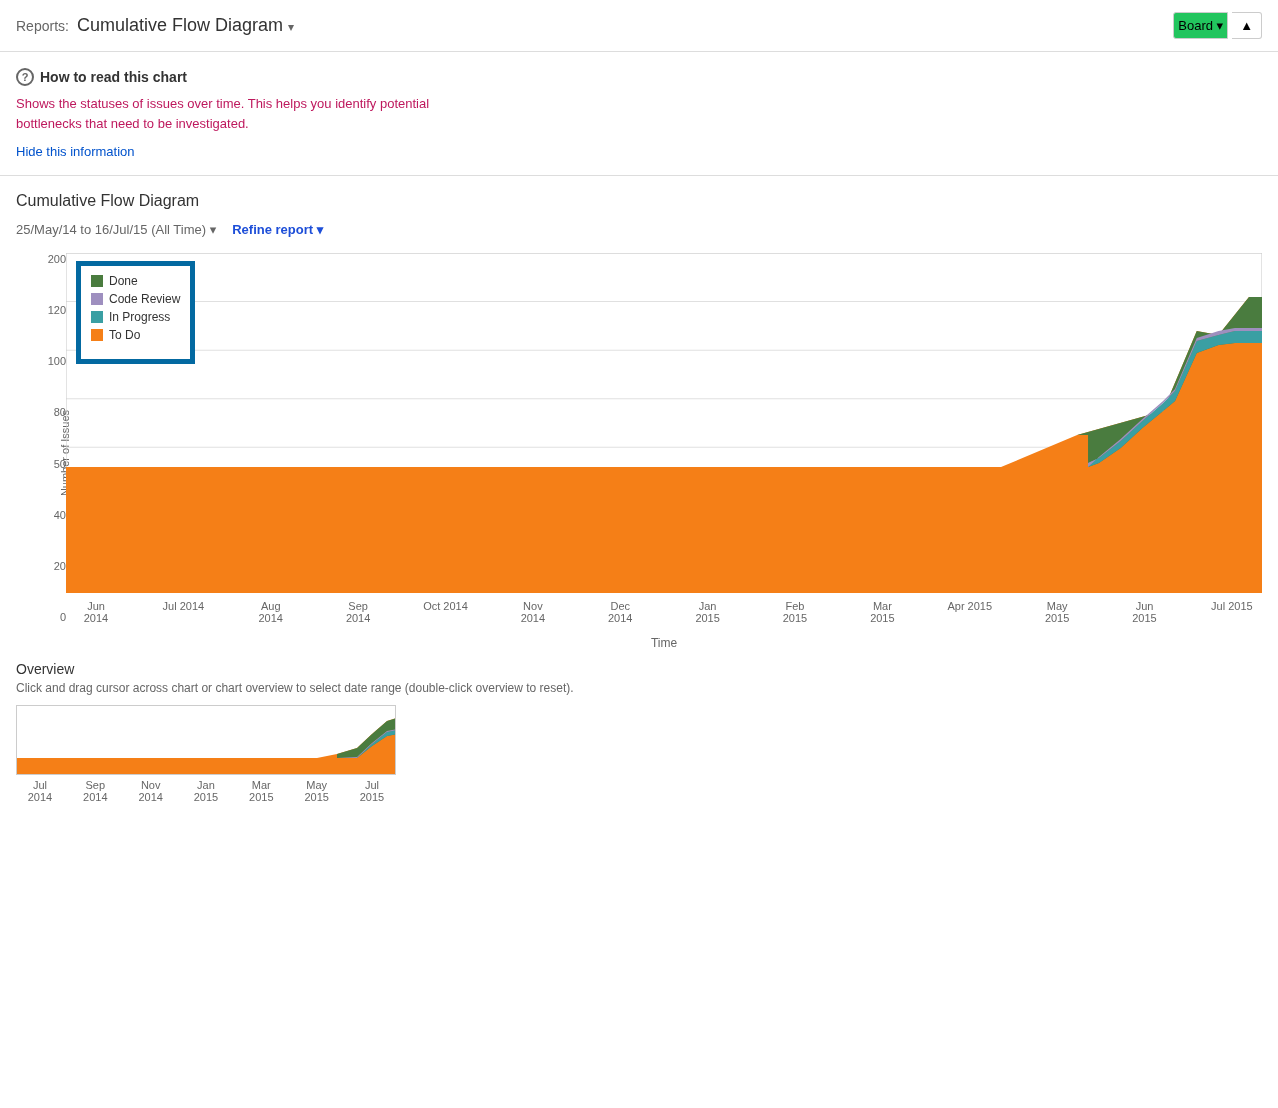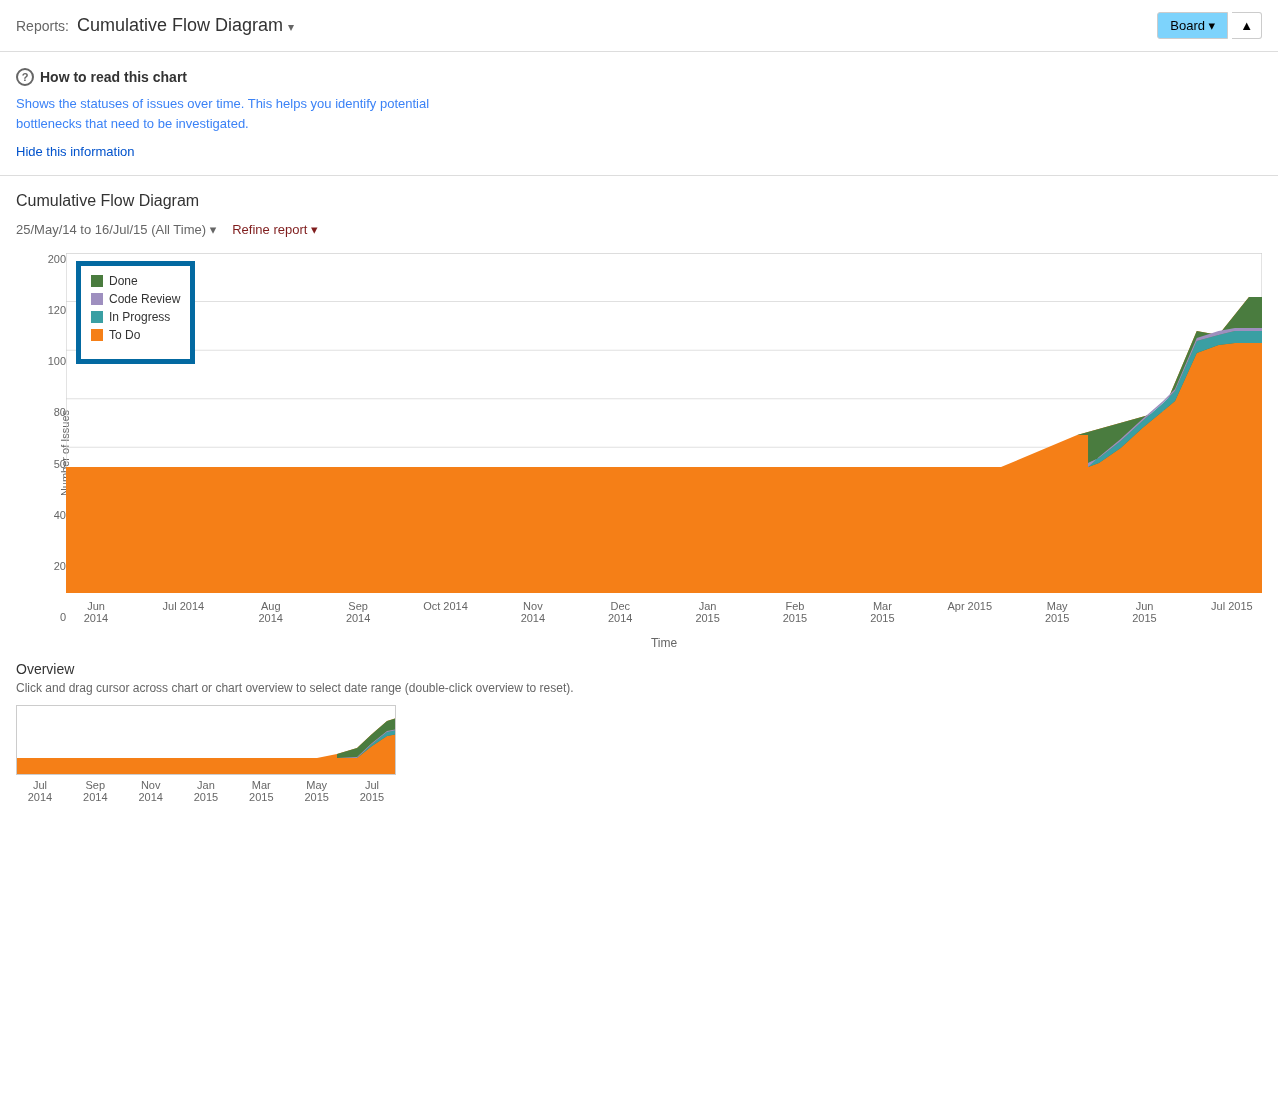--- a/index.html
+++ b/index.html
@@ -30,22 +30,22 @@
       font-size: 12px;
       color: #666;
     }
     .header-right {
       display: flex;
       align-items: center;
       gap: 4px;
     }
     .board-btn {
       border: 1px solid #ccc;
-      background: #7dd3fc;
-      padding: 5px 12px;
+      background: #22c55e;
+      padding: 5px 4px;
       cursor: pointer;
       font-size: 13px;
       border-radius: 3px 0 0 3px;
     }
     .collapse-btn {
       border: 1px solid #ccc;
       border-left: none;
       background: #fff;
       padding: 5px 8px;
       cursor: pointer;
@@ -70,21 +70,21 @@
       border: 2px solid #666;
       border-radius: 50%;
       display: inline-flex;
       align-items: center;
       justify-content: center;
       font-size: 11px;
       color: #666;
       font-weight: bold;
     }
     .info-text {
-      color: #3b82f6;
+      color: #be185d;
       font-size: 13px;
       line-height: 1.5;
       margin-bottom: 10px;
     }
     .hide-link {
       color: #0052cc;
       font-size: 13px;
       cursor: pointer;
       text-decoration: none;
     }
@@ -113,24 +113,25 @@
       border: none;
       background: none;
       color: #666;
       font-size: 13px;
       cursor: pointer;
       padding: 0;
     }
     .refine-btn {
       border: none;
       background: none;
-      color: #7f1d1d;
+      color: #1d4ed8;
       font-size: 13px;
       cursor: pointer;
       padding: 0;
+      font-weight: bold;
     }
 
     .chart-container {
       position: relative;
       width: 100%;
       height: 400px;
       margin-bottom: 8px;
     }
 
     .chart-wrap {

